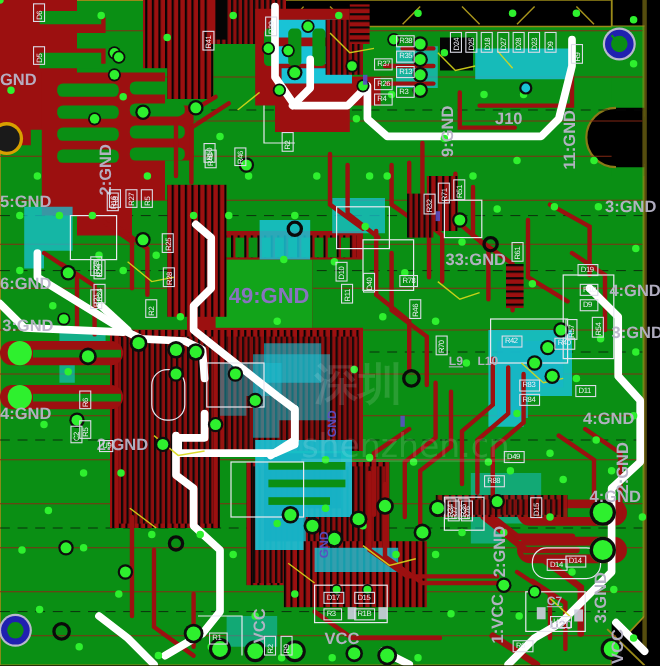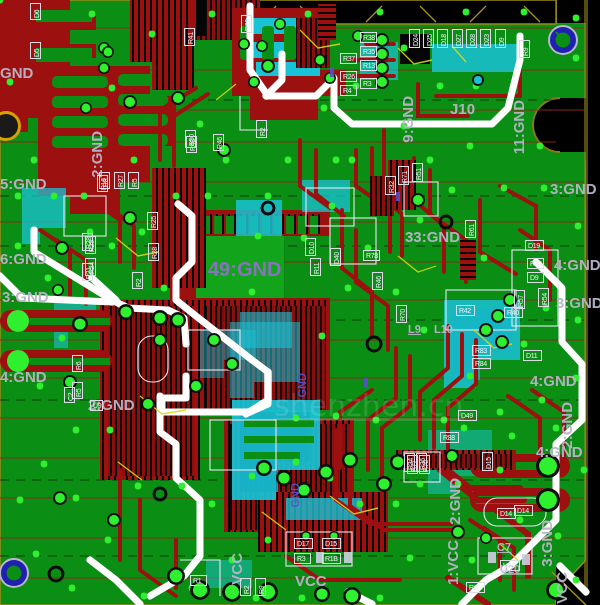--- a/index.html
+++ b/index.html
@@ -612,20 +612,21 @@
 
     <g fill="#5a4fc4" opacity=".9">
       <rect x="364" y="378" width="4" height="10"></rect>
       <rect x="330" y="68" width="4" height="9"></rect>
       <rect x="396" y="192" width="4" height="9"></rect>
     </g>
 
     <rect x="196" y="0" width="10" height="36" fill="#050505"></rect>
   </svg>
 
+  <div class="watermark wm-cjk" style="left:286px;top:322px;">深圳</div>
   <div class="watermark wm-lat" style="left:274px;top:388px;">shenzhen.cn</div>
 
   <div id="netlabel-layer">
       <div class="netlbl gray" style="left: 0px; top: 64px;">GND</div>
       <div class="netlbl vert gray" style="left: 88px; top: 131px;">2:GND</div>
       <div class="netlbl gray" style="left: 0px; top: 175px;">5:GND</div>
       <div class="netlbl gray" style="left: 0px; top: 250px;">6:GND</div>
       <div class="netlbl gray" style="left: 2px; top: 288px;">3:GND</div>
       <div class="netlbl gray" style="left: 0px; top: 368px;">4:GND</div>
       <div class="netlbl gray" style="left: 88px; top: 396px;">2:GND</div>

